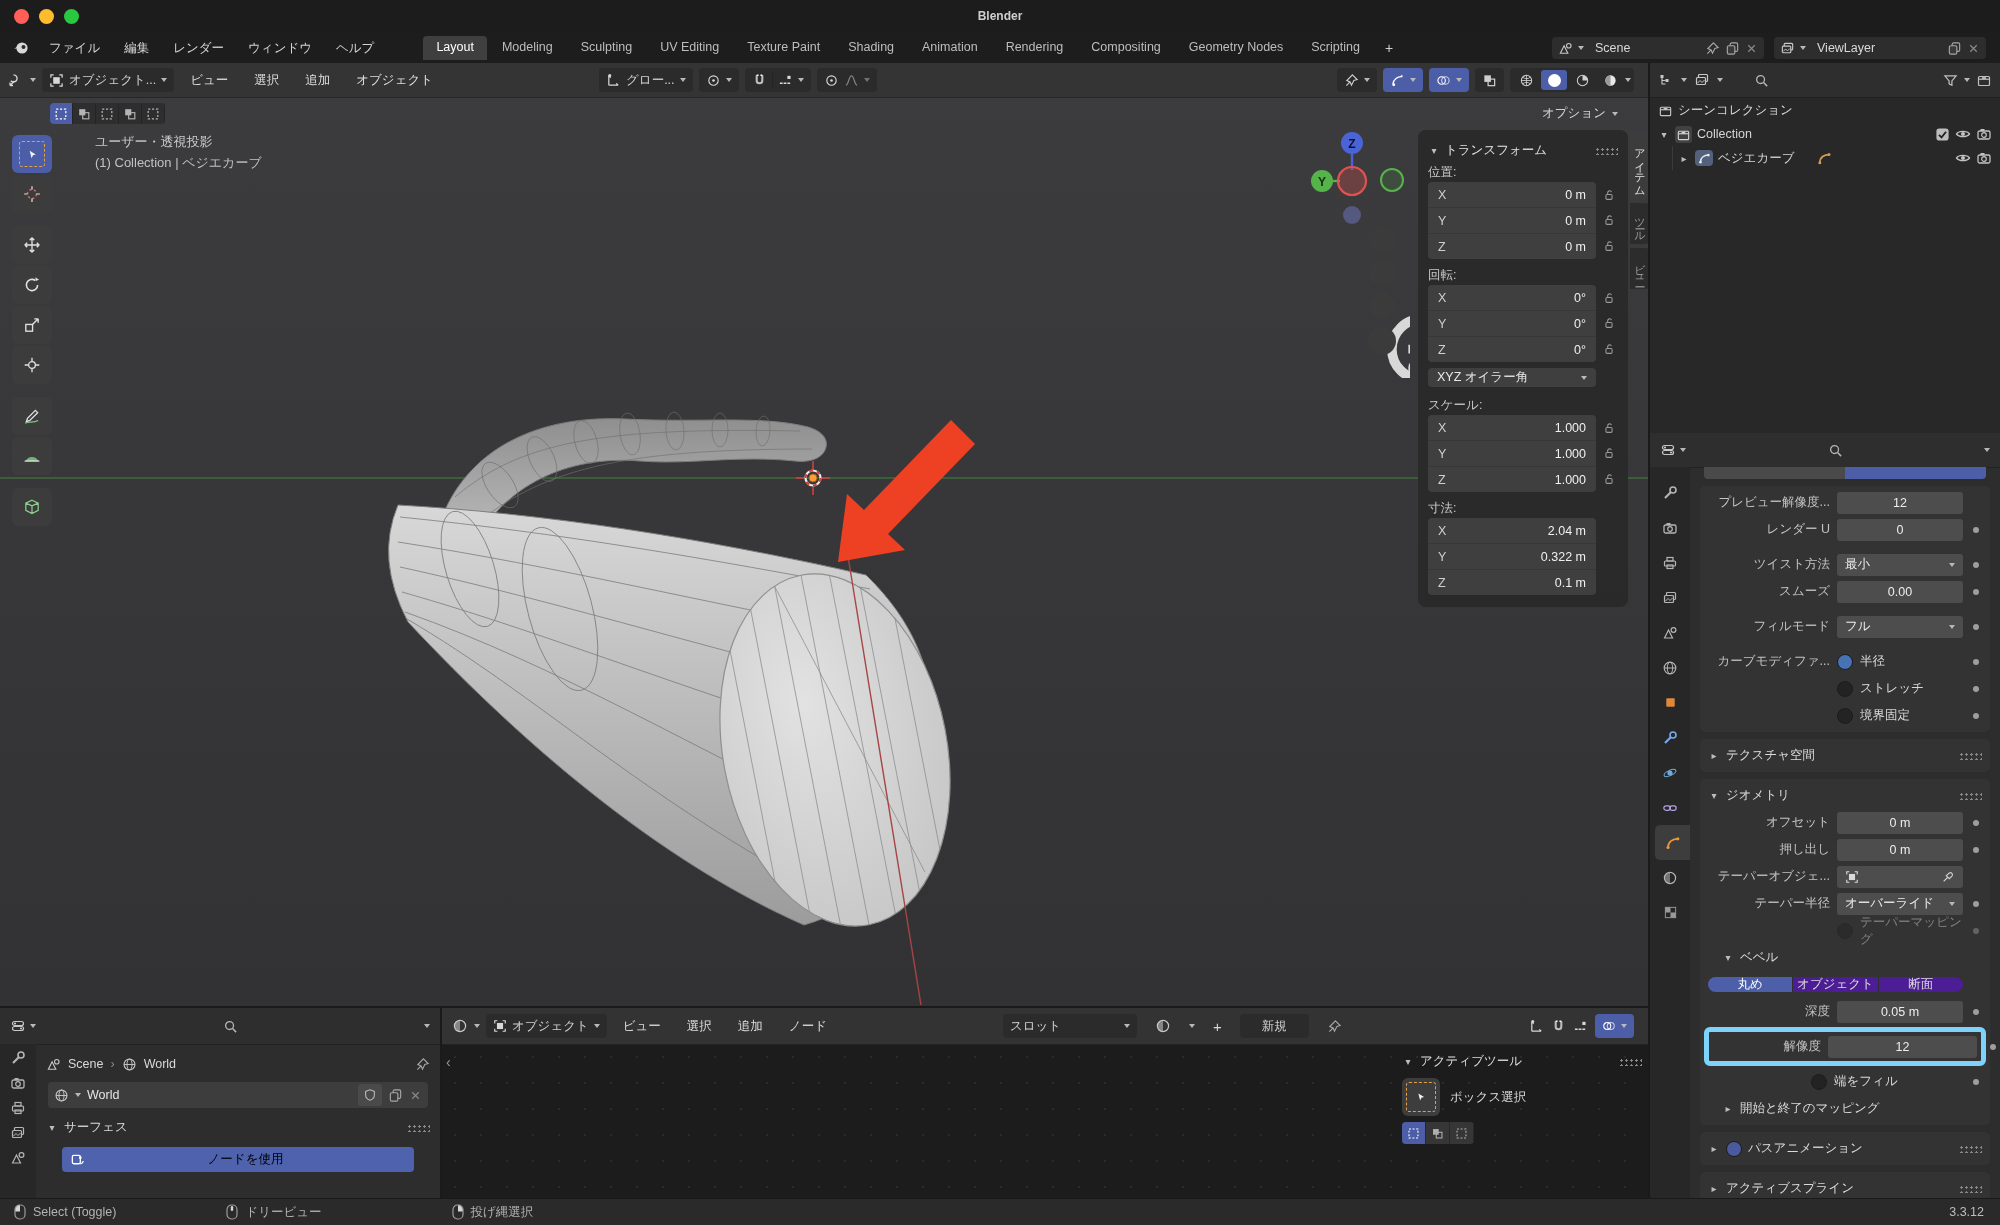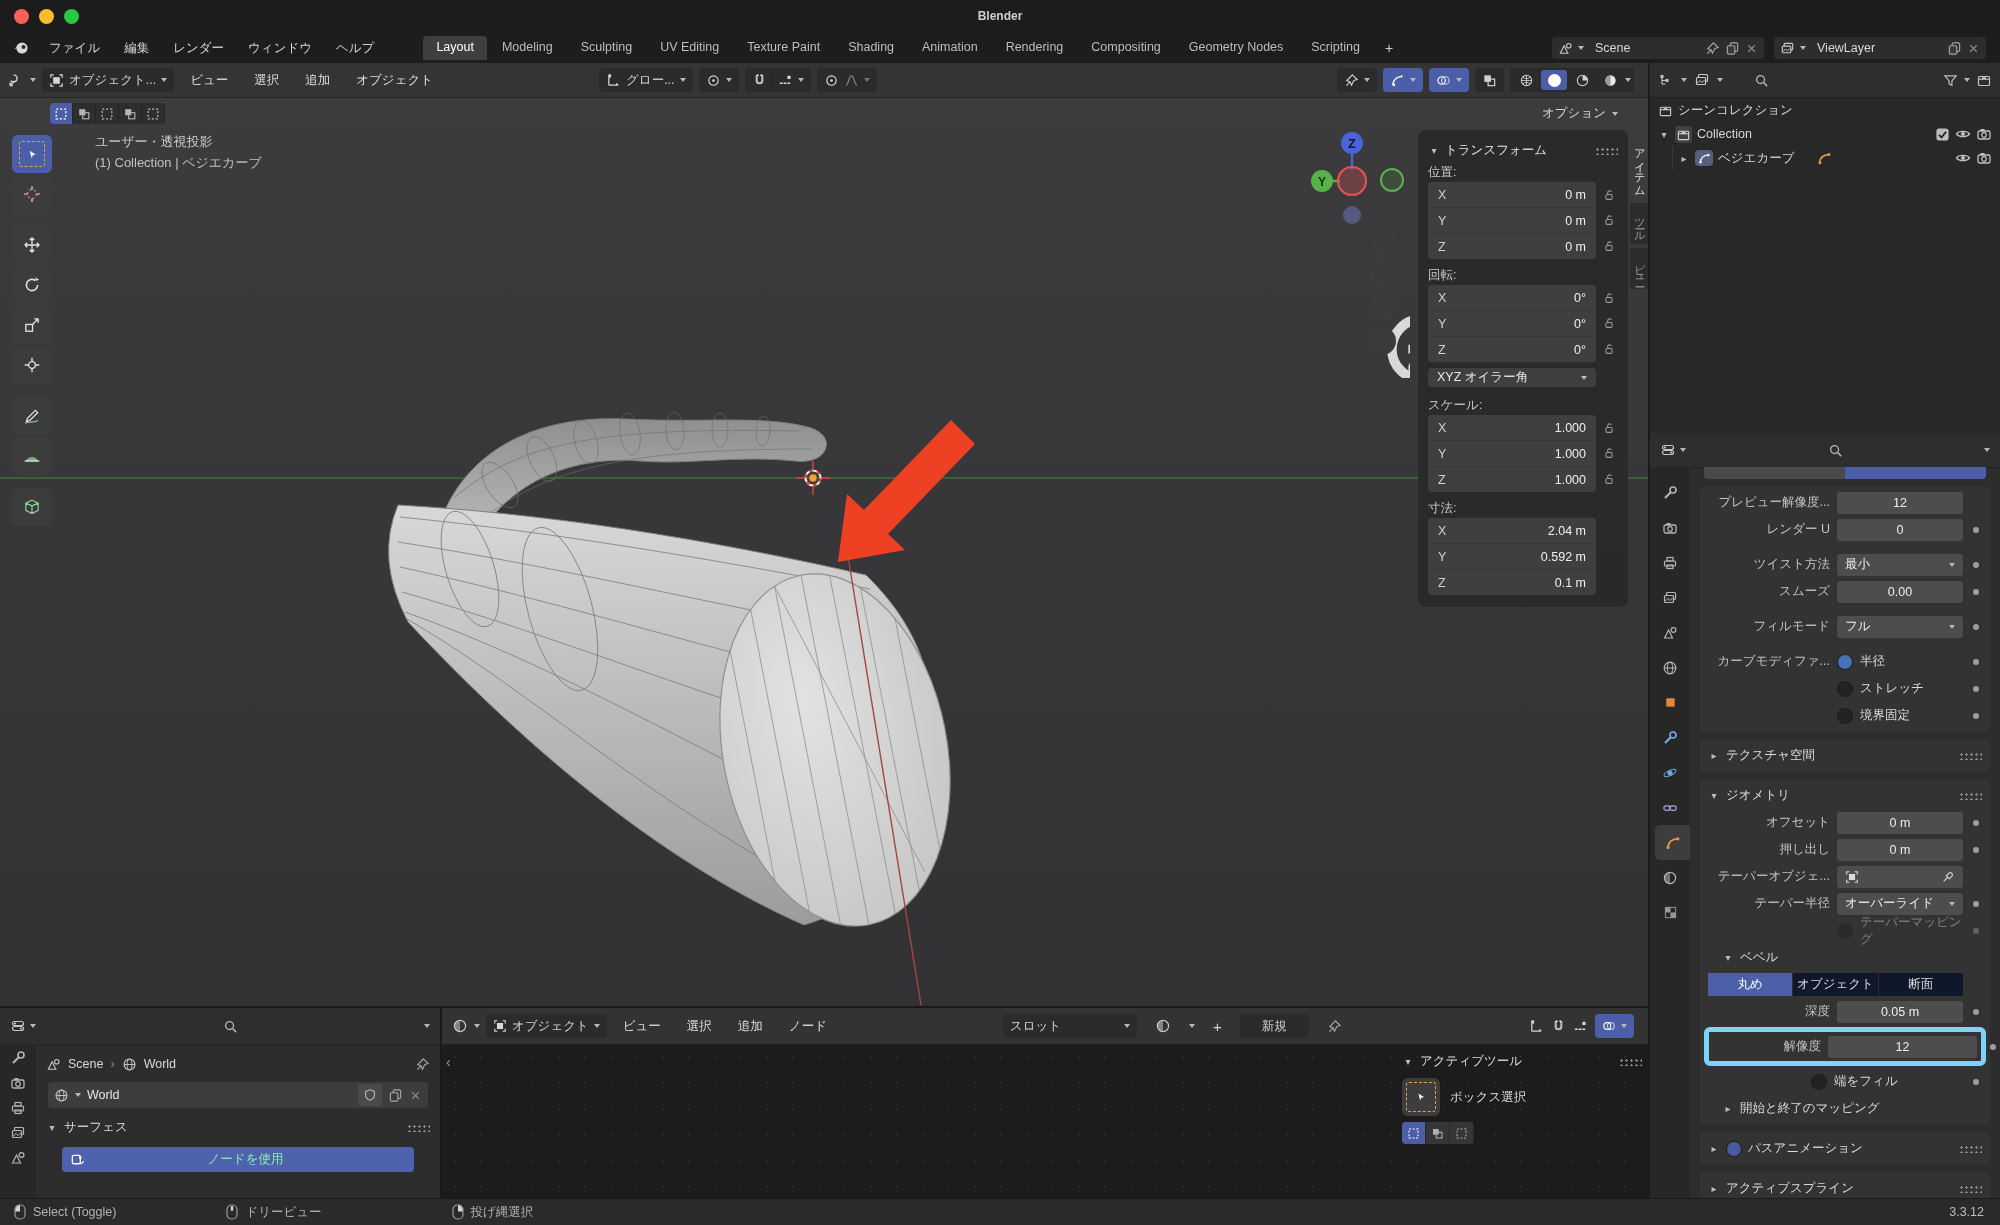--- a/index.html
+++ b/index.html
@@ -85,37 +85,37 @@
   .prow{display:flex;align-items:center;gap:7px;height:27px;position:relative;}
   .plabel{width:122px;text-align:right;color:#c3c3c3;white-space:nowrap;overflow:hidden;flex:none;}
   .pfield{flex:1;height:22px;background:#4d4d4d;border-radius:3px;display:flex;align-items:center;justify-content:center;color:#ededed;gap:6px;}
   .pfield.drop{justify-content:flex-start;padding:0 8px;box-sizing:border-box;}
   .pfield.drop .chev{margin-left:auto;}
   .pdot{width:12px;display:flex;justify-content:center;flex:none;}
   .pdot i{width:6px;height:6px;border-radius:50%;background:#9e9e9e;display:block;}
   .radio{width:14px;height:14px;border-radius:50%;background:#232323;border:1px solid #1c1c1c;flex:none;}
   .radio.on{background:#4772b3;}
   .rlabel{flex:1;color:#d8d8d8;}
-  .seg3{display:flex;flex:1;height:23px;border-radius:0;overflow:hidden;background:#0f172a;}
+  .seg3{display:flex;flex:1;height:15px;border-radius:8px;overflow:hidden;background:#4c1d95;}
   .seg3 div{flex:1;display:flex;align-items:center;justify-content:center;color:#dcdcdc;border-left:1px solid #2d2d2d;}
   .seg3 div:first-child{border-left:none;}
   .seg3 div.on{background:#4d5fa9;color:#fff;}
   .redrow{border:5px solid #7dd3fc;border-radius:6px;margin:2px -4px;padding:0 4px;height:29px;}
   .redrow .pdot{position:absolute;right:-18px;}
   .dis{opacity:.45;}
   
   #worldprops{left:0;top:1008px;width:440px;height:190px;background:#2d2d2d;}
   .wp-header{height:36px;background:#2e2e2e;border-bottom:1px solid #222;display:flex;align-items:center;padding:0 10px;}
   .wp-tabs{position:absolute;left:0;top:36px;bottom:0;width:36px;background:#272727;display:flex;flex-direction:column;align-items:center;padding-top:6px;gap:9px;overflow:hidden;}
   .wp-content{position:absolute;left:36px;top:36px;right:0;bottom:0;padding:6px 10px;box-sizing:border-box;}
   .crumb{display:flex;align-items:center;gap:7px;height:28px;color:#d8d8d8;}
   .datablock{display:flex;align-items:center;background:#3d3d3d;border-radius:4px;height:26px;padding:0 6px;gap:6px;margin:4px 2px 6px;}
   .datablock .name{flex:1;color:#e6e6e6;}
   .db-btn{background:#4a4a4a;border-radius:3px;height:22px;width:24px;display:flex;align-items:center;justify-content:center;}
-  .use-nodes{display:flex;align-items:center;background:#4e62ad;border-radius:4px;height:25px;margin:6px 16px 0 16px;padding:0 8px;color:#86efac;}
+  .use-nodes{display:flex;align-items:center;background:#4e62ad;border-radius:4px;height:25px;margin:6px 16px 0 16px;padding:0 8px;color:#000000;}
   .use-nodes .t{flex:1;text-align:center;}
   #shader{left:442px;top:1008px;width:1206px;height:190px;background:#1c1c1c;}
   .sh-header{height:36px;background:#333;border-bottom:1px solid #222;display:flex;align-items:center;padding:0 10px;gap:6px;}
   .sh-body{position:absolute;left:0;top:36px;right:0;bottom:0;background-image:radial-gradient(#2b2b2b 1.2px,transparent 1.3px);background-size:26px 26px;}
   .collapse-arrow{position:absolute;left:4px;top:10px;color:#9a9a9a;font-size:14px;}
   .atool{position:absolute;right:6px;top:4px;width:240px;}
   .atool-head{display:flex;align-items:center;gap:6px;color:#dedede;height:26px;}
   .atool-row{display:flex;align-items:center;gap:10px;margin:4px 0 6px;}
   .toolbox{width:38px;height:38px;background:#3d3d3d;border-radius:6px;display:flex;align-items:center;justify-content:center;}
   .toolbox .inner{width:28px;height:28px;border:1.6px dashed #e2a243;border-radius:3px;display:flex;align-items:center;justify-content:center;}
@@ -882,21 +882,21 @@
     </div>
     <div class="np-label">寸法:</div>
     <div class="np-wrap" style="margin-right:22px;margin-bottom:0">
       <div class="np-group">
         <div class="np-row">
             <span class="ax">X</span>
             <span class="val">2.04 m</span>
           </div>
         <div class="np-row">
             <span class="ax">Y</span>
-            <span class="val">0.592 m</span>
+            <span class="val">0.322 m</span>
           </div>
         <div class="np-row">
             <span class="ax">Z</span>
             <span class="val">0.1 m</span>
           </div>
       </div>
     </div>
   </div>
   <div class="n-tabs">
     <span class="n-tab active">アイテム</span>

